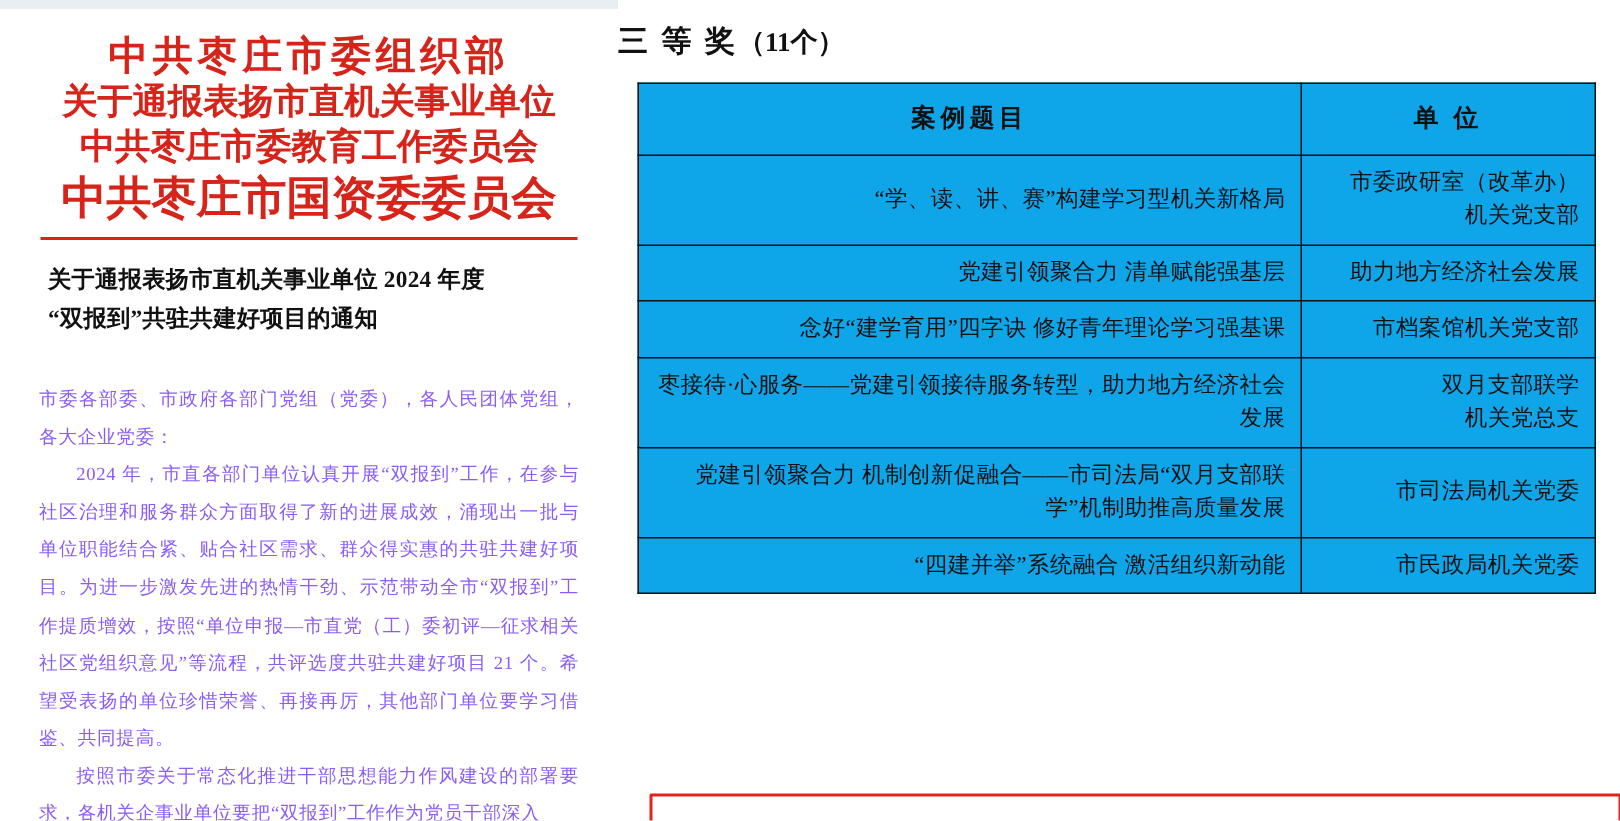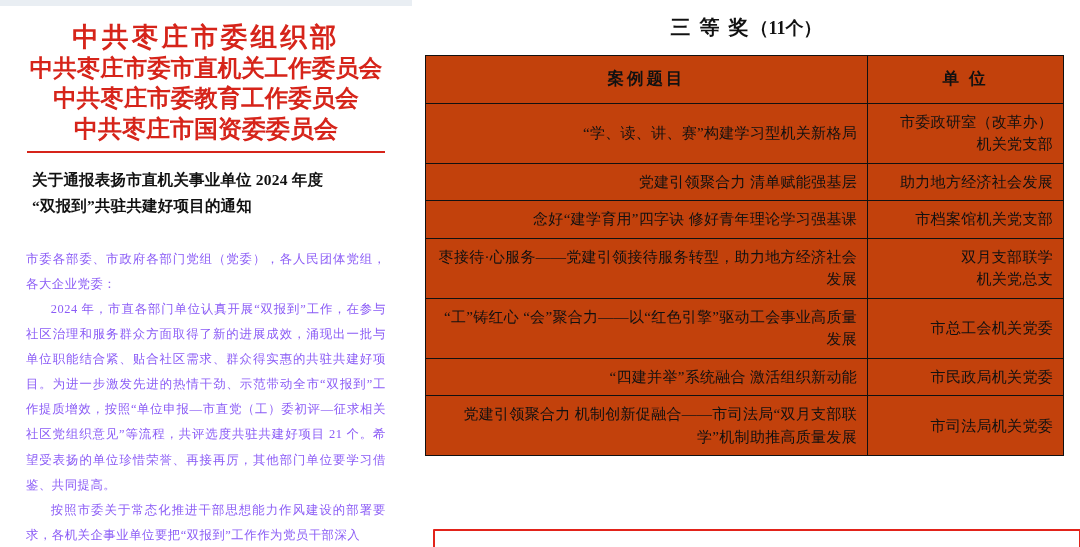--- a/index.html
+++ b/index.html
@@ -56,21 +56,21 @@
     font-size: 23.5px;
     letter-spacing: 0px;
     margin-top: 2px;
   }
   #red-line-3 {
     font-size: 23.5px;
     letter-spacing: 0px;
     margin-top: 2px;
   }
   #red-line-4 {
-    font-size: 24px;
+    font-size: 30px;
     letter-spacing: 0px;
     margin-top: 2px;
   }
   #red-rule {
     width: 358px;
     height: 2px;
     background: #d6241a;
     margin: 8px auto 0 auto;
   }
   #doc-title {
@@ -107,42 +107,41 @@
   
   #right-doc {
     position: absolute;
     left: 412px;
     top: 0;
     width: 668px;
     height: 547px;
     background: #ffffff;
   }
   #award-title {
-    text-align: center;
     font-weight: bold;
     font-size: 20px;
     color: #111111;
     letter-spacing: 2px;
     margin-top: 14px;
   }
   #award-title .count {
     letter-spacing: 0px;
     font-size: 18px;
   }
   #table-wrap {
     position: absolute;
     left: 13px;
     top: 55px;
     width: 638px;
   }
   table.awards {
     border-collapse: collapse;
     width: 638px;
     table-layout: fixed;
-    background: #c2410c;
+    background: #0ea5e9;
     padding-left: 23px;
   }
   table.awards th,
   table.awards td {
     border: 1.5px solid #111111;
     padding: 7px 10px;
     font-size: 15px;
     color: #111111;
     font-family: "Liberation Serif", serif;
     line-height: 1.5;
@@ -181,21 +180,21 @@
 </style>
 </head>
 <body>
 
 <div id="page">
 
   <div id="left-doc">
     <div id="left-doc-topline"></div>
 
     <div class="red-heading" id="red-line-1">中共枣庄市委组织部</div>
-    <div class="red-heading" id="red-line-2">中共枣庄市委市直机关工作委员会</div>
+    <div class="red-heading" id="red-line-2">关于通报表扬市直机关事业单位</div>
     <div class="red-heading" id="red-line-3">中共枣庄市委教育工作委员会</div>
     <div class="red-heading" id="red-line-4">中共枣庄市国资委委员会</div>
 
     <div id="red-rule"></div>
 
     <div id="doc-title">
       <div>关于通报表扬市直机关事业单位 2024 年度</div>
       <div>“双报到”共驻共建好项目的通知</div>
     </div>
 
@@ -247,35 +246,29 @@
               </td>
             </tr>
             <tr>
               <td class="case-cell">枣接待·心服务——党建引领接待服务转型，助力地方经济社会发展</td>
               <td class="unit-cell">
                 <div>双月支部联学</div>
                 <div>机关党总支</div>
               </td>
             </tr>
             <tr>
-              <td class="case-cell">“工”铸红心 “会”聚合力——以“红色引擎”驱动工会事业高质量发展</td>
-              <td class="unit-cell">
-                <div>市总工会机关党委</div>
+              <td class="case-cell">党建引领聚合力 机制创新促融合——市司法局“双月支部联学”机制助推高质量发展</td>
+              <td class="unit-cell">
+                <div>市司法局机关党委</div>
               </td>
             </tr>
             <tr>
               <td class="case-cell">“四建并举”系统融合 激活组织新动能</td>
               <td class="unit-cell">
                 <div>市民政局机关党委</div>
-              </td>
-            </tr>
-            <tr>
-              <td class="case-cell">党建引领聚合力 机制创新促融合——市司法局“双月支部联学”机制助推高质量发展</td>
-              <td class="unit-cell">
-                <div>市司法局机关党委</div>
               </td>
             </tr>
           </tbody>
       </table>
       <div id="highlight-box"></div>
     </div>
 
   </div>
 </div>
 

